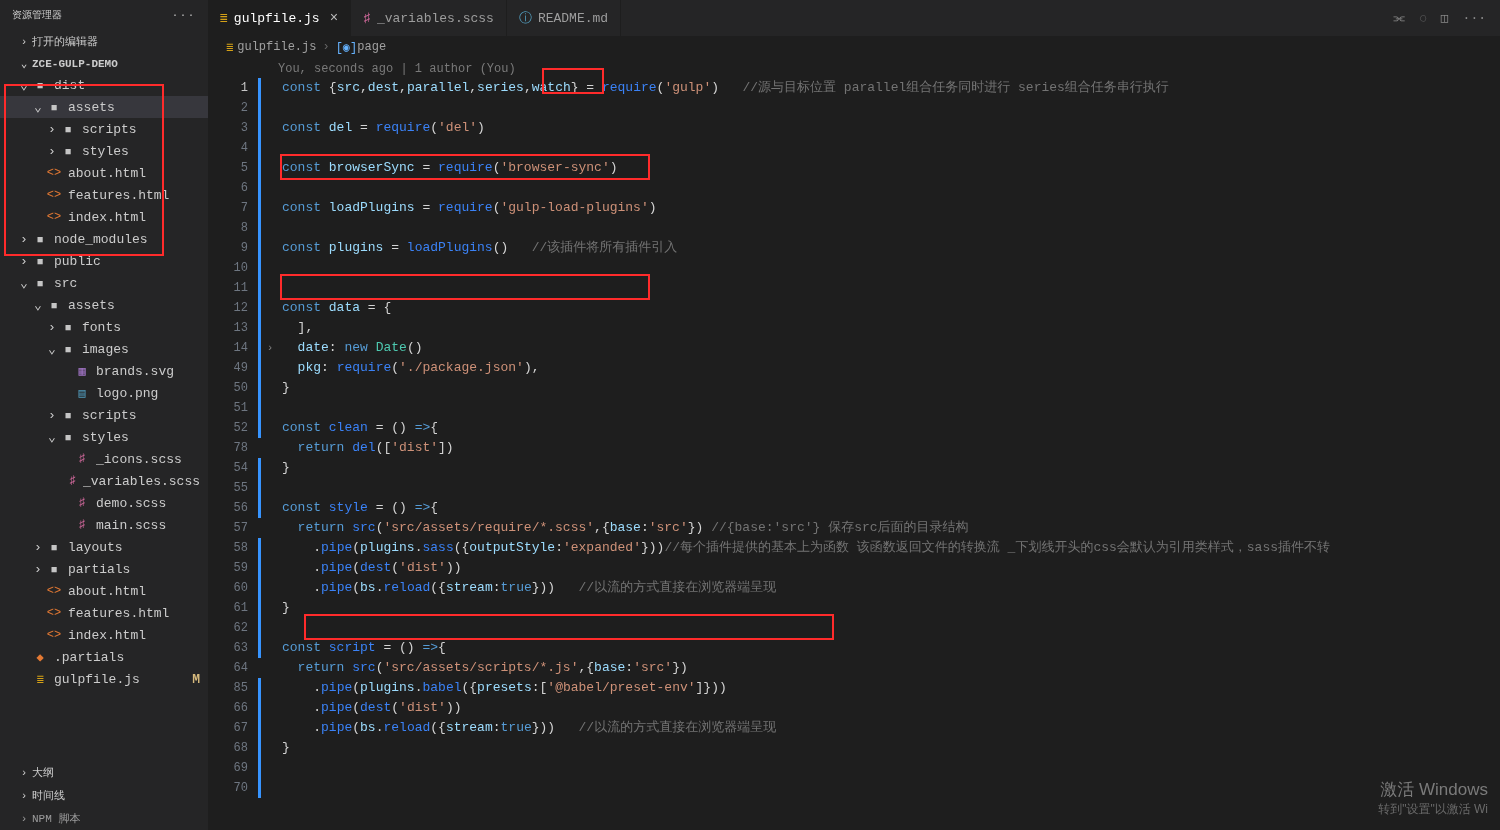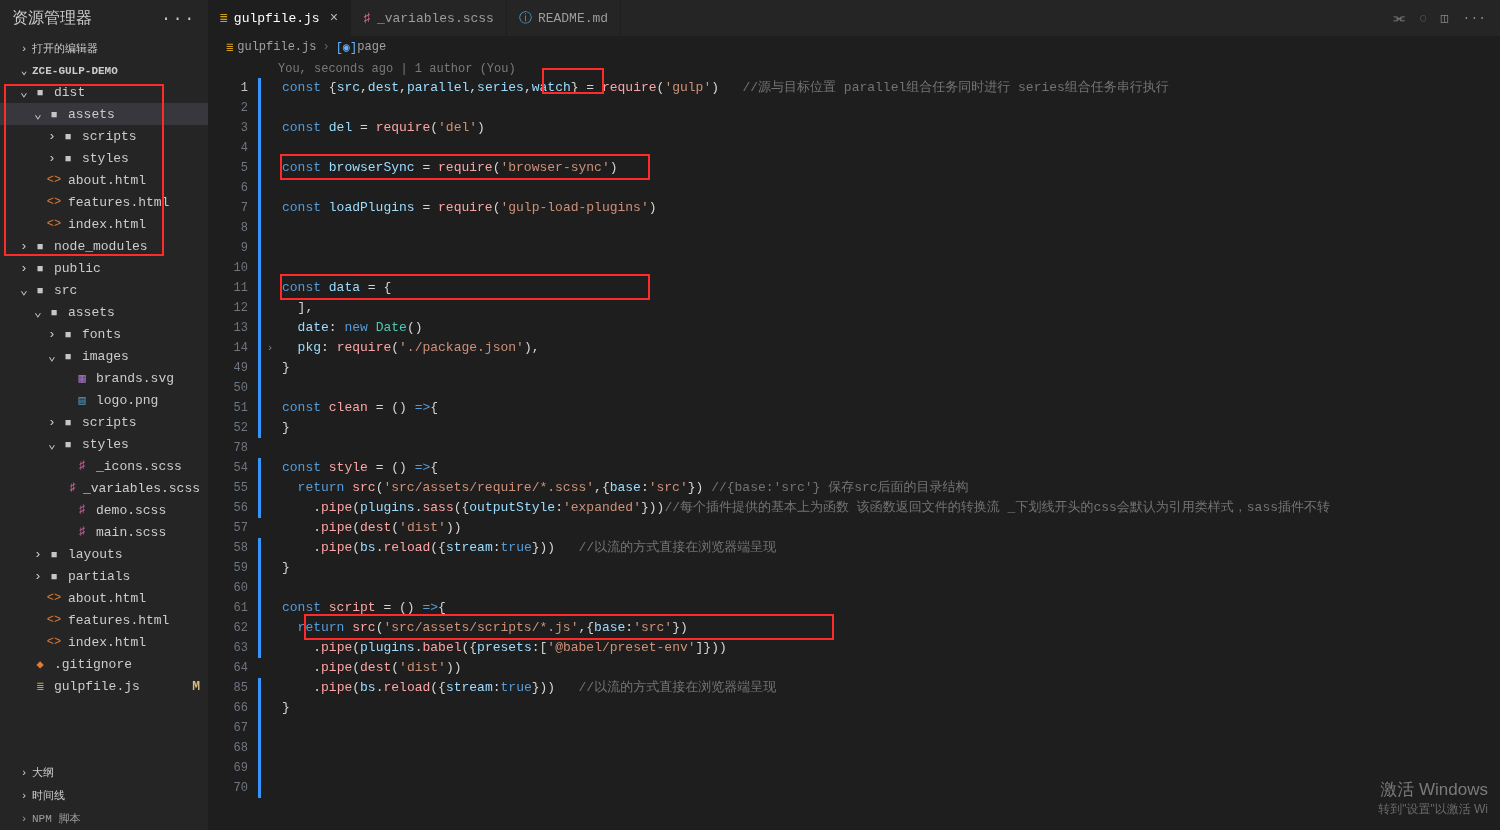--- a/index.html
+++ b/index.html
@@ -6,21 +6,21 @@
   body {
     font-family: Consolas, "Courier New", monospace;
     background: #1e1e1e; color: #cccccc;
     width: 1500px; height: 830px; overflow: hidden;
     font-size: 13px;
   }
   .app { display: flex; height: 100%; }
 
   
   .sidebar { width: 208px; background: #252526; display: flex; flex-direction: column; }
-  .sidebar-header { display: flex; align-items: center; justify-content: space-between; padding: 8px 12px; font-size: 16px; color: #ccc; }
+  .sidebar-header { display: flex; align-items: center; justify-content: space-between; padding: 8px 12px; font-size: 10px; color: #ccc; }
   .sidebar-header .dots { letter-spacing: 2px; cursor: pointer; }
   .section-head { font-size: 11px; padding: 4px 4px 4px 18px; color: #ccc; cursor: pointer; display: flex; align-items: center; }
   .section-head.bold { font-weight: bold; }
   .chev { width: 12px; display: inline-block; text-align: center; margin-right: 2px; }
   .tree { flex: 1; overflow: hidden; }
   .tree-row { display: flex; align-items: center; height: 22px; padding-right: 8px; cursor: pointer; white-space: nowrap; color: #cccccc; }
   .tree-row.selected { background: #37373d; }
   .tree-row .icon { width: 16px; height: 16px; margin-right: 6px; display: inline-flex; align-items: center; justify-content: center; font-size: 12px; }
   .ic-folder { color: #c5c5c5; }
   .ic-html { color: #e37933; }
@@ -59,21 +59,21 @@
   .fold-col { width: 16px; padding-top: 20px; color: #808080; }
   .fold-col div { height: 20px; line-height: 20px; font-size: 11px; text-align: center; }
   .code { flex: 1; padding-top: 20px; position: relative; }
   .code-line { height: 20px; line-height: 20px; white-space: pre; padding-left: 4px; font-size: 13px; }
 
   
   .blue-strip { position: absolute; left: 50px; width: 3px; background: #3794ff; }
 
   
   .k  { color: #569cd6; }   
-  .fn { color: #fca5a5; }
+  .fn { color: #3b82f6; }
   .v  { color: #9cdcfe; }
   .s  { color: #ce9178; }
   .c  { color: #737373; }
   .p  { color: #d4d4d4; }
   .t  { color: #4ec9b0; }
   .b  { color: #569cd6; }
 
   .red-annot { position: absolute; border: 2px solid #ff2b2b; pointer-events: none; z-index: 5; }
 
   
@@ -225,21 +225,21 @@
           <span>features.html</span>
         </div>
         <div class="tree-row" style="padding-left: 32px;">
           <span class="chev"></span>
           <span class="icon ic-html">&lt;&gt;</span>
           <span>index.html</span>
         </div>
         <div class="tree-row" style="padding-left: 18px;">
           <span class="chev"></span>
           <span class="icon ic-git">◆</span>
-          <span>.gitignore</span>
+          <span>.partials</span>
         </div>
         <div class="tree-row" style="padding-left: 18px;">
           <span class="chev"></span>
           <span class="icon ic-js">≣</span>
           <span>gulpfile.js</span>
           <span class="badge-m">M</span>
         </div>
       </div>
     <div class="section-head">
       <span class="chev">›</span>
@@ -377,29 +377,31 @@
         </div>
       <div class="code" id="code">
           <div class="code-line"><span class="k">const </span><span class="p">{</span><span class="v">src</span><span class="p">,</span><span class="v">dest</span><span class="p">,</span><span class="v">parallel</span><span class="p">,</span><span class="v">series</span><span class="p">,</span><span class="v">watch</span><span class="p">} = </span><span class="fn">require</span><span class="p">(</span><span class="s">'gulp'</span><span class="p">)   </span><span class="c">//源与目标位置 parallel组合任务同时进行 series组合任务串行执行</span></div>
           <div class="code-line"></div>
           <div class="code-line"><span class="k">const </span><span class="v">del</span><span class="p"> = </span><span class="fn">require</span><span class="p">(</span><span class="s">'del'</span><span class="p">)</span></div>
           <div class="code-line"></div>
           <div class="code-line"><span class="k">const </span><span class="v">browserSync</span><span class="p"> = </span><span class="fn">require</span><span class="p">(</span><span class="s">'browser-sync'</span><span class="p">)</span></div>
           <div class="code-line"></div>
           <div class="code-line"><span class="k">const </span><span class="v">loadPlugins</span><span class="p"> = </span><span class="fn">require</span><span class="p">(</span><span class="s">'gulp-load-plugins'</span><span class="p">)</span></div>
           <div class="code-line"></div>
+          <div class="code-line"><span class="k">const </span><span class="v">plugins</span><span class="p"> = </span><span class="fn">loadPlugins</span><span class="p">()   </span><span class="c">//该插件将所有插件引入</span></div>
           <div class="code-line"></div>
           <div class="code-line"></div>
           <div class="code-line"><span class="k">const </span><span class="v">data</span><span class="p"> = {</span></div>
           <div class="code-line">  <span class="p">],</span></div>
           <div class="code-line">  <span class="v">date</span><span class="p">: </span><span class="k">new </span><span class="t">Date</span><span class="p">()</span></div>
           <div class="code-line">  <span class="v">pkg</span><span class="p">: </span><span class="fn">require</span><span class="p">(</span><span class="s">'./package.json'</span><span class="p">),</span></div>
           <div class="code-line"><span class="p">}</span></div>
           <div class="code-line"></div>
           <div class="code-line"><span class="k">const </span><span class="fn">clean</span><span class="p"> = () </span><span class="k">=&gt;</span><span class="p">{</span></div>
+          <div class="code-line">  <span class="k">return </span><span class="fn">del</span><span class="p">([</span><span class="s">'dist'</span><span class="p">])</span></div>
           <div class="code-line"><span class="p">}</span></div>
           <div class="code-line"></div>
           <div class="code-line"><span class="k">const </span><span class="fn">style</span><span class="p"> = () </span><span class="k">=&gt;</span><span class="p">{</span></div>
           <div class="code-line">  <span class="k">return </span><span class="fn">src</span><span class="p">(</span><span class="s">'src/assets/require/*.scss'</span><span class="p">,{</span><span class="v">base</span><span class="p">:</span><span class="s">'src'</span><span class="p">}) </span><span class="c">//{base:'src'} 保存src后面的目录结构</span></div>
           <div class="code-line">    <span class="p">.</span><span class="fn">pipe</span><span class="p">(</span><span class="v">plugins</span><span class="p">.</span><span class="fn">sass</span><span class="p">({</span><span class="v">outputStyle</span><span class="p">:</span><span class="s">'expanded'</span><span class="p">}))</span><span class="c">//每个插件提供的基本上为函数 该函数返回文件的转换流 _下划线开头的css会默认为引用类样式，sass插件不转</span></div>
           <div class="code-line">    <span class="p">.</span><span class="fn">pipe</span><span class="p">(</span><span class="fn">dest</span><span class="p">(</span><span class="s">'dist'</span><span class="p">))</span></div>
           <div class="code-line">    <span class="p">.</span><span class="fn">pipe</span><span class="p">(</span><span class="v">bs</span><span class="p">.</span><span class="fn">reload</span><span class="p">({</span><span class="v">stream</span><span class="p">:</span><span class="b">true</span><span class="p">}))   </span><span class="c">//以流的方式直接在浏览器端呈现</span></div>
           <div class="code-line"><span class="p">}</span></div>
           <div class="code-line"></div>
           <div class="code-line"><span class="k">const </span><span class="fn">script</span><span class="p"> = () </span><span class="k">=&gt;</span><span class="p">{</span></div>

